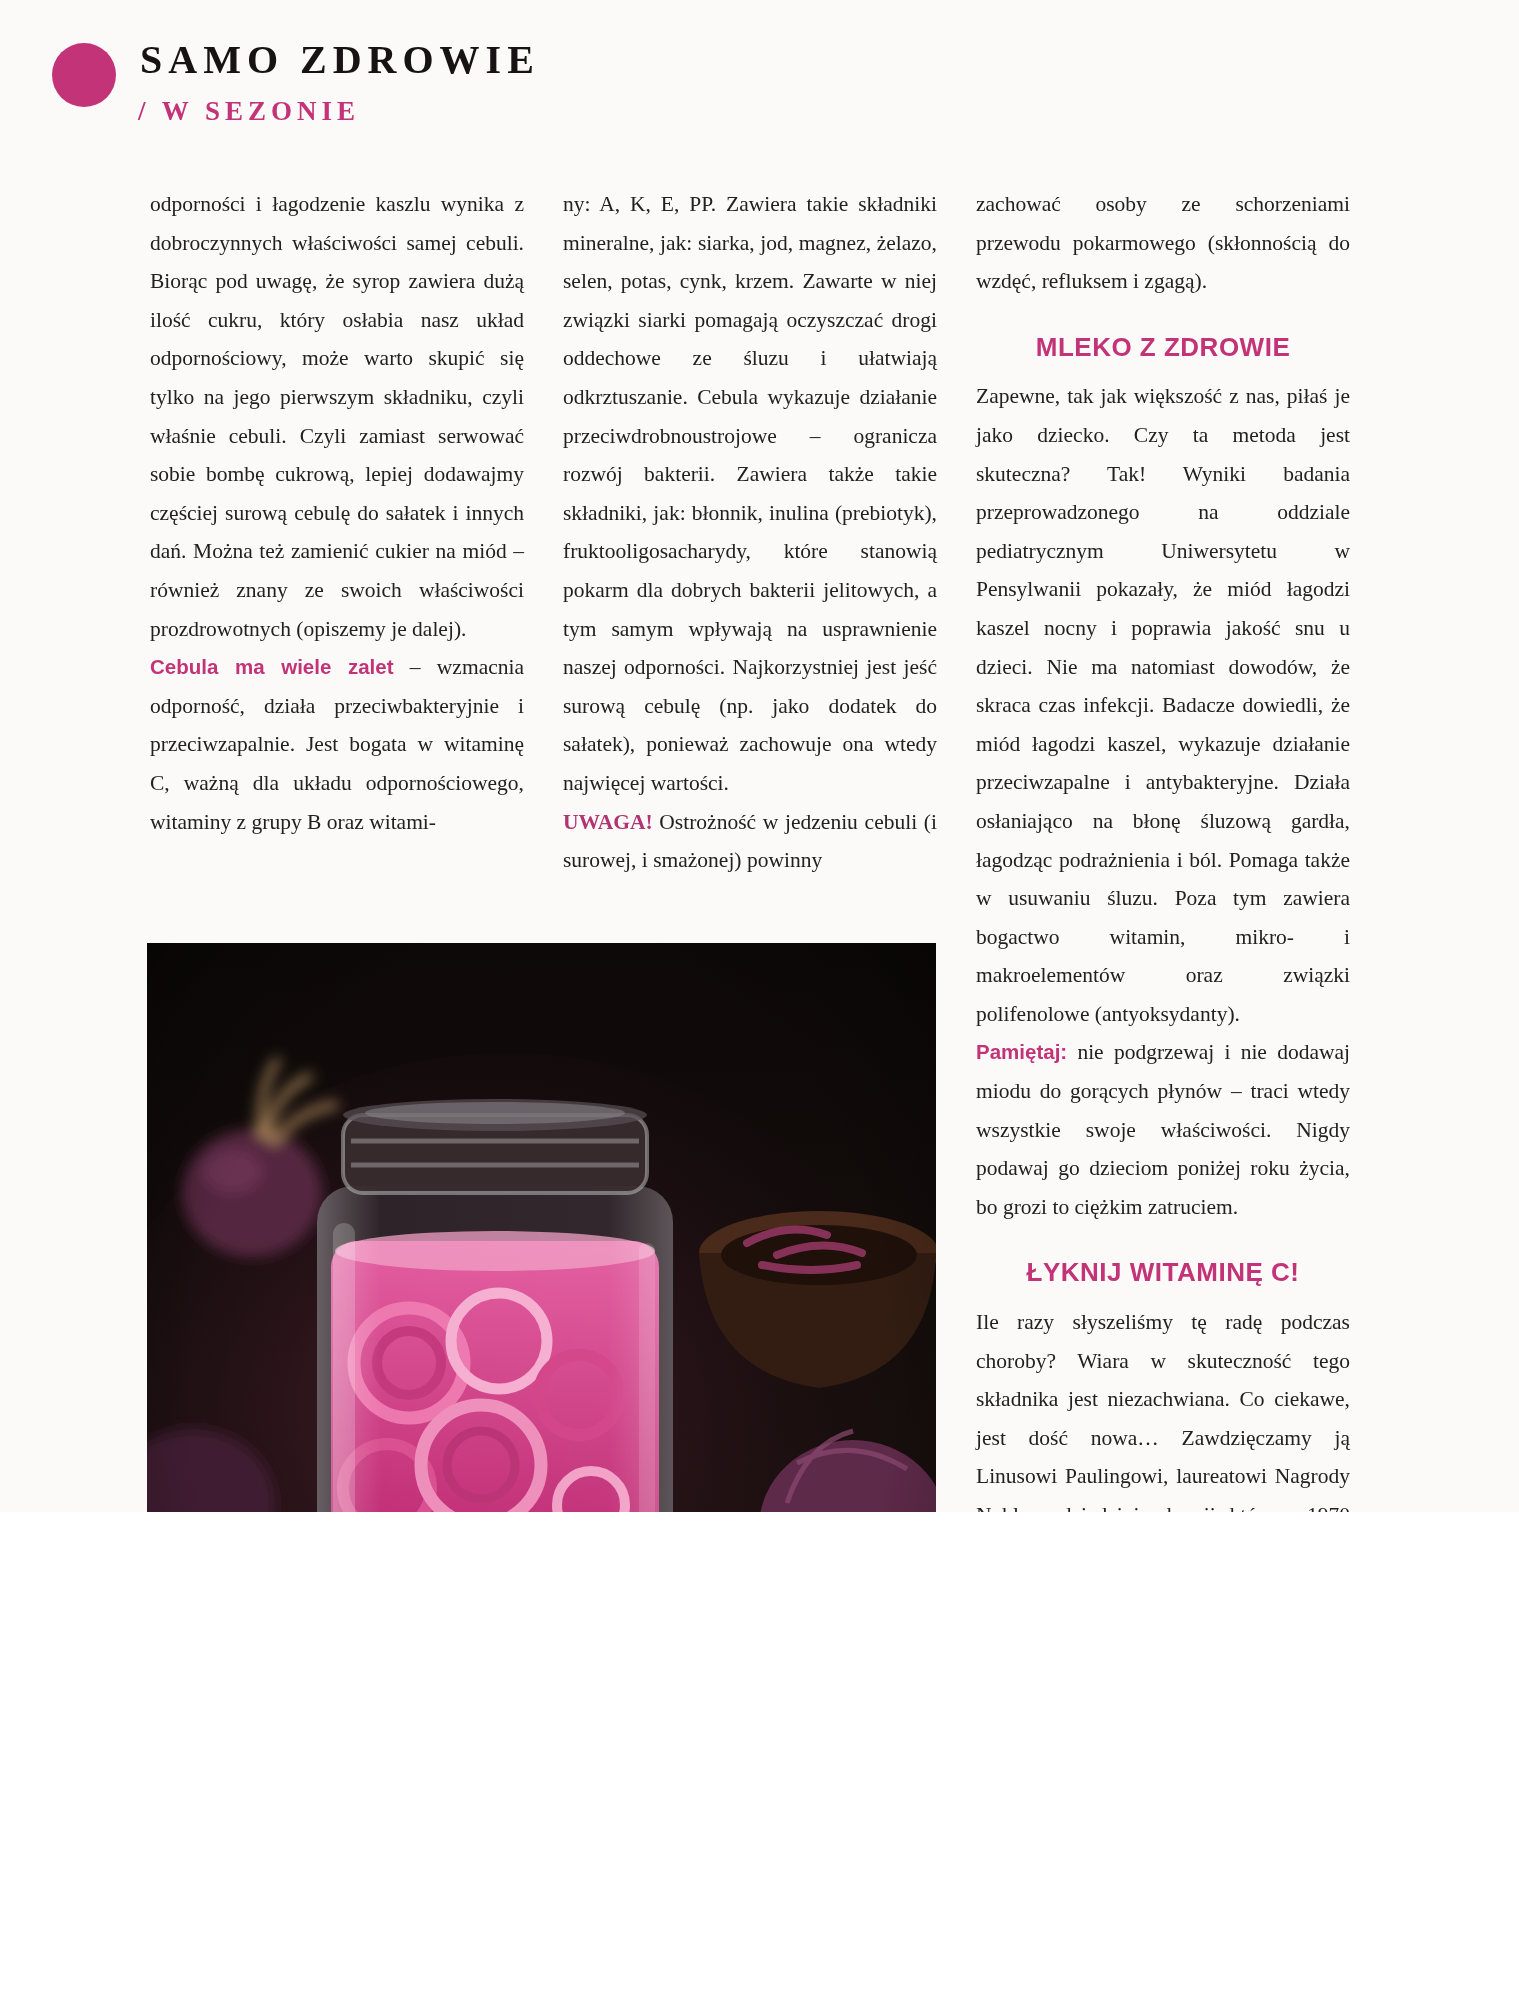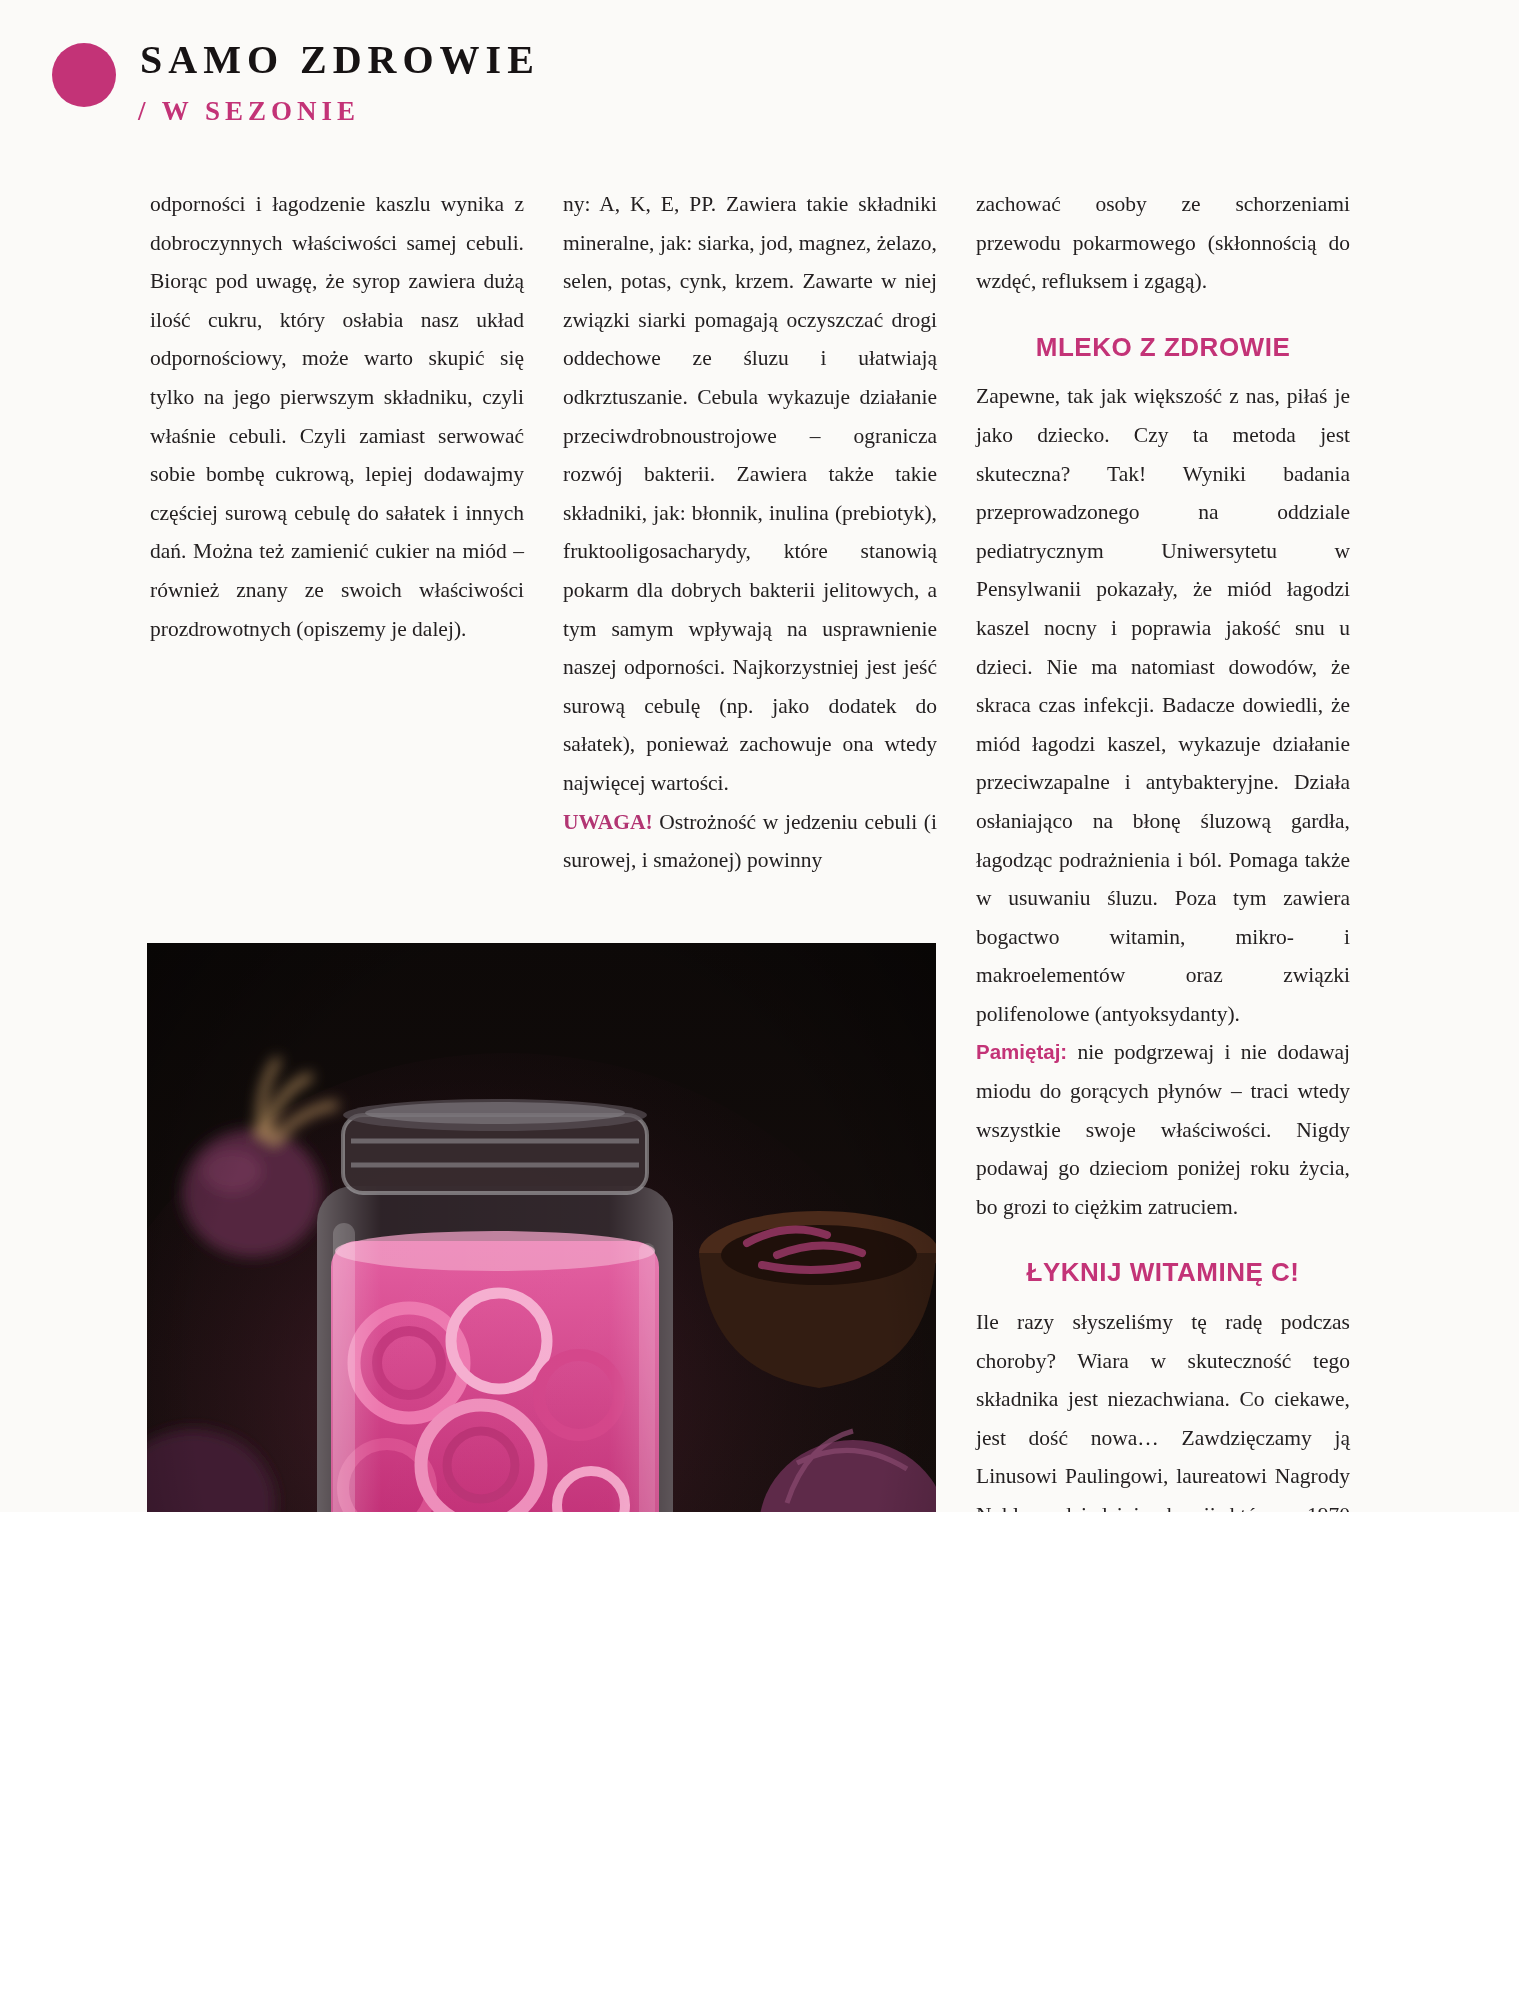--- a/index.html
+++ b/index.html
@@ -71,20 +71,21 @@
 
   <header>
     <div class="section-dot"></div>
     <h1 class="section-title">SAMO ZDROWIE</h1>
     <h2 class="section-subtitle">/ W SEZONIE</h2>
   </header>
 
   <main>
     <section class="col col-1" id="col1">
         <p>odporności i łagodzenie kaszlu wynika z dobroczynnych właściwości samej cebuli. Biorąc pod uwagę, że syrop zawiera dużą ilość cukru, który osłabia nasz układ odpornościowy, może warto skupić się tylko na jego pierwszym składniku, czyli właśnie cebuli. Czyli zamiast serwować sobie bombę cukrową, lepiej dodawajmy częściej surową cebulę do sałatek i innych dań. Można też zamienić cukier na miód – również znany ze swoich właściwości prozdrowotnych (opiszemy je dalej).</p>
+        <p><strong class="lead-sans">Cebula ma wiele zalet</strong> – wzmacnia odporność, działa przeciwbakteryjnie i przeciwzapalnie. Jest bogata w witaminę C, ważną dla układu odpornościowego, witaminy z grupy B oraz witami-</p>
       </section>
     <section class="col col-2" id="col2">
         <p>ny: A, K, E, PP. Zawiera takie składniki mineralne, jak: siarka, jod, magnez, żelazo, selen, potas, cynk, krzem. Zawarte w niej związki siarki pomagają oczyszczać drogi oddechowe ze śluzu i ułatwiają odkrztuszanie. Cebula wykazuje działanie przeciwdrobnoustrojowe – ogranicza rozwój bakterii. Zawiera także takie składniki, jak: błonnik, inulina (prebiotyk), fruktooligosacharydy, które stanowią pokarm dla dobrych bakterii jelitowych, a tym samym wpływają na usprawnienie naszej odporności. Najkorzystniej jest jeść surową cebulę (np. jako dodatek do sałatek), ponieważ zachowuje ona wtedy najwięcej wartości.</p>
         <p><strong class="lead-serif">UWAGA!</strong> Ostrożność w jedzeniu cebuli (i surowej, i smażonej) powinny</p>
       </section>
     <section class="col col-3" id="col3">
         <p>zachować osoby ze schorzeniami przewodu pokarmowego (skłonnością do wzdęć, refluksem i zgagą).</p>
         <h3 class="colhead">MLEKO Z ZDROWIE</h3>
         <p>Zapewne, tak jak większość z nas, piłaś je jako dziecko. Czy ta metoda jest skuteczna? Tak! Wyniki badania przeprowadzonego na oddziale pediatrycznym Uniwersytetu w Pensylwanii pokazały, że miód łagodzi kaszel nocny i poprawia jakość snu u dzieci. Nie ma natomiast dowodów, że skraca czas infekcji. Badacze dowiedli, że miód łagodzi kaszel, wykazuje działanie przeciwzapalne i antybakteryjne. Działa osłaniająco na błonę śluzową gardła, łagodząc podrażnienia i ból. Pomaga także w usuwaniu śluzu. Poza tym zawiera bogactwo witamin, mikro- i makroelementów oraz związki polifenolowe (antyoksydanty).</p>
         <p><strong class="lead-sans">Pamiętaj:</strong> nie podgrzewaj i nie dodawaj miodu do gorących płynów – traci wtedy wszystkie swoje właściwości. Nigdy podawaj go dzieciom poniżej roku życia, bo grozi to ciężkim zatruciem.</p>

